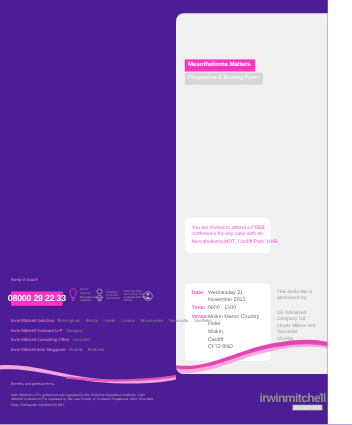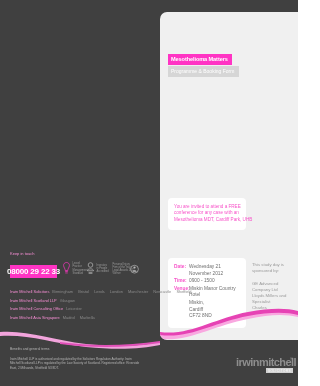--- a/index.html
+++ b/index.html
@@ -9,21 +9,21 @@
     height: 386px;
     background: #ffffff;
     font-family: "Liberation Sans", sans-serif;
     overflow: hidden;
   }
 
   #page {
     position: relative;
     width: 318px;
     height: 386px;
-    background: #404040;
+    background: #4c1d95;
   }
 
   
   .right-panel {
     position: absolute;
     left: 160px;
     top: 12px;
     width: 138px;
     height: 328px;
     background: #f0f0f0;

